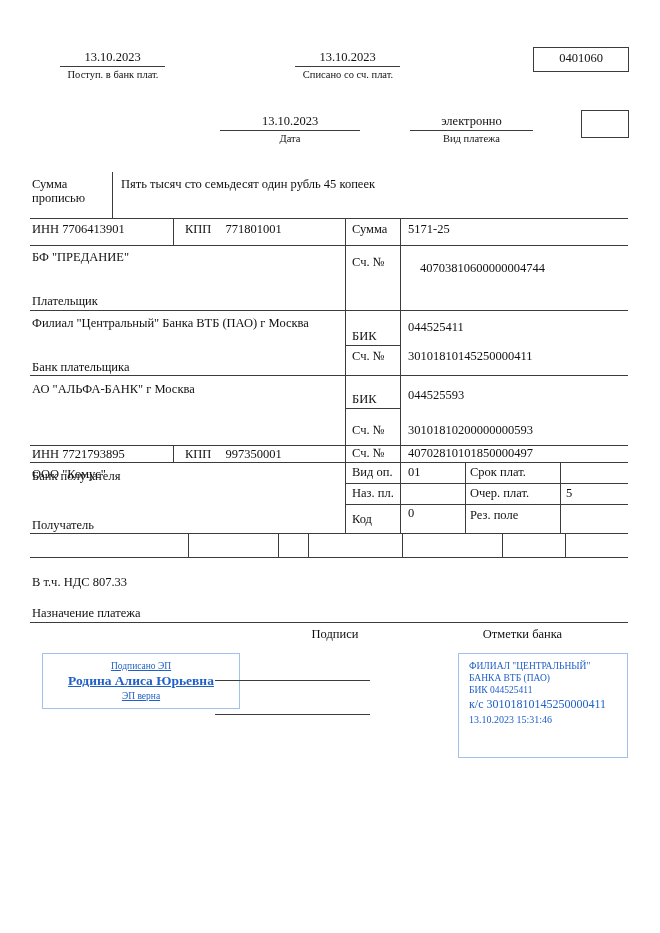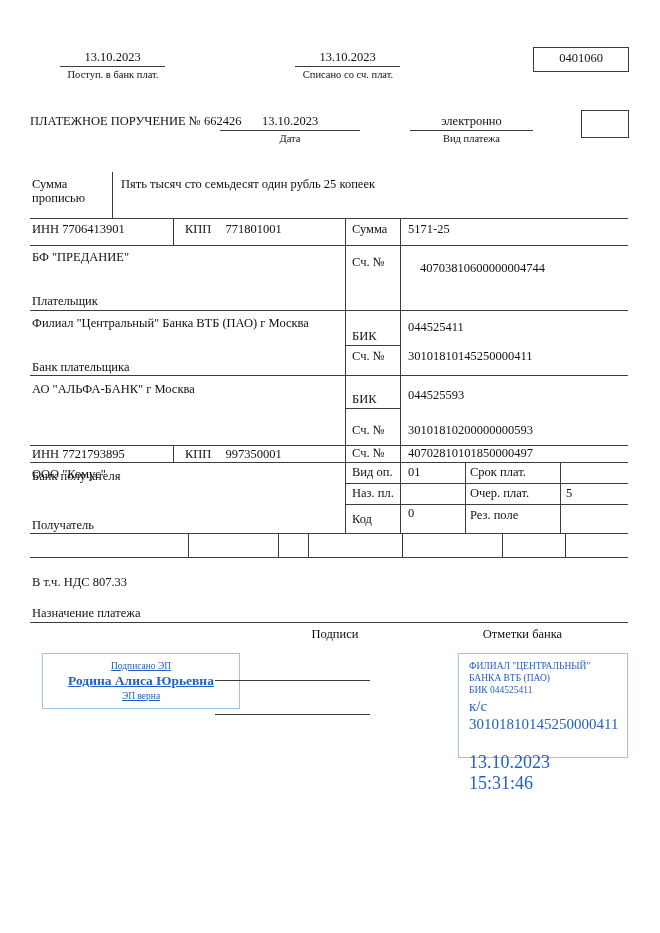--- a/index.html
+++ b/index.html
@@ -11,54 +11,53 @@
   .ctr{text-align:center;}
   .wrap{white-space:normal;}
   .hline{position:absolute;height:1px;background:#3c3c3c;}
   .vline{position:absolute;width:1px;background:#3c3c3c;}
   .box{position:absolute;border:1px solid #3c3c3c;background:#fff;}
   .stamp{position:absolute;border:1px solid var(--stamp-border,#9fc3e8);color:var(--stamp-blue,#2060c8);}
   .stamp-left{display:flex;flex-direction:column;align-items:center;justify-content:center;gap:2px;text-decoration:underline;}
   .stamp-left .name{font-weight:bold;font-size:13.5px;}
   .stamp-right{padding:7px 10px;box-sizing:border-box;}
   .stamp-right .ln{font-size:9.5px;line-height:1.25;white-space:normal;}
-  .stamp-right .corr{font-size:15px;}
+  .stamp-right .corr{font-size:12px;}
   .stamp-right .status{font-weight:bold;font-size:15px;margin-top:7px;}
-  .stamp-right .dt{font-size:18px;margin-top:18px;}
+  .stamp-right .dt{font-size:10px;margin-top:2px;}
   .kpp-gap{margin-left:14px;}
 </style>
 </head>
 <body>
 
 <div class="page">
 
   <div class="t ctr" style="left:60px;top:50px;width:105px;">13.10.2023</div>
   <div class="hline" style="left:60px;top:66px;width:105px;"></div>
   <div class="t sm ctr" style="left:48px;top:69px;width:130px;">Поступ. в банк плат.</div>
 
   <div class="t ctr" style="left:295px;top:50px;width:105px;">13.10.2023</div>
   <div class="hline" style="left:295px;top:66px;width:105px;"></div>
   <div class="t sm ctr" style="left:283px;top:69px;width:130px;">Списано со сч. плат.</div>
 
   <div class="box" style="left:533px;top:47px;width:94px;height:23px;">
     <div class="t ctr" style="left:0;top:3px;width:94px;">0401060</div>
   </div>
 
-  <div class="t" style="left:30px;top:114px;">ПЛАТЕЖНОЕ ПОРУЧЕНИЕ № 662426</div>
   <div class="t ctr" style="left:220px;top:114px;width:140px;">13.10.2023</div>
   <div class="hline" style="left:220px;top:130px;width:140px;"></div>
   <div class="t sm ctr" style="left:220px;top:133px;width:140px;">Дата</div>
   <div class="t ctr" style="left:410px;top:114px;width:123px;text-align:center;">электронно</div>
   <div class="hline" style="left:410px;top:130px;width:123px;"></div>
   <div class="t sm ctr" style="left:410px;top:133px;width:123px;">Вид платежа</div>
   <div class="box" style="left:581px;top:110px;width:46px;height:26px;"></div>
 
   <div class="vline" style="left:112px;top:172px;height:46px;"></div>
   <div class="t wrap" style="left:32px;top:177px;width:64px;">Сумма прописью</div>
-  <div class="t" style="left:121px;top:177px;">Пять тысяч сто семьдесят один рубль 25 копеек</div>
+  <div class="t" style="left:121px;top:177px;">Пять тысяч сто семьдесят один рубль 45 копеек</div>
 
   <div class="hline" style="left:30px;top:218px;width:598px;"></div>
   <div class="hline" style="left:30px;top:245px;width:598px;"></div>
   <div class="hline" style="left:30px;top:310px;width:598px;"></div>
   <div class="hline" style="left:345px;top:345px;width:55px;"></div>
   <div class="hline" style="left:30px;top:375px;width:598px;"></div>
   <div class="hline" style="left:345px;top:408px;width:55px;"></div>
   <div class="hline" style="left:30px;top:445px;width:598px;"></div>
   <div class="hline" style="left:30px;top:462px;width:598px;"></div>
   <div class="hline" style="left:345px;top:483px;width:283px;"></div>

